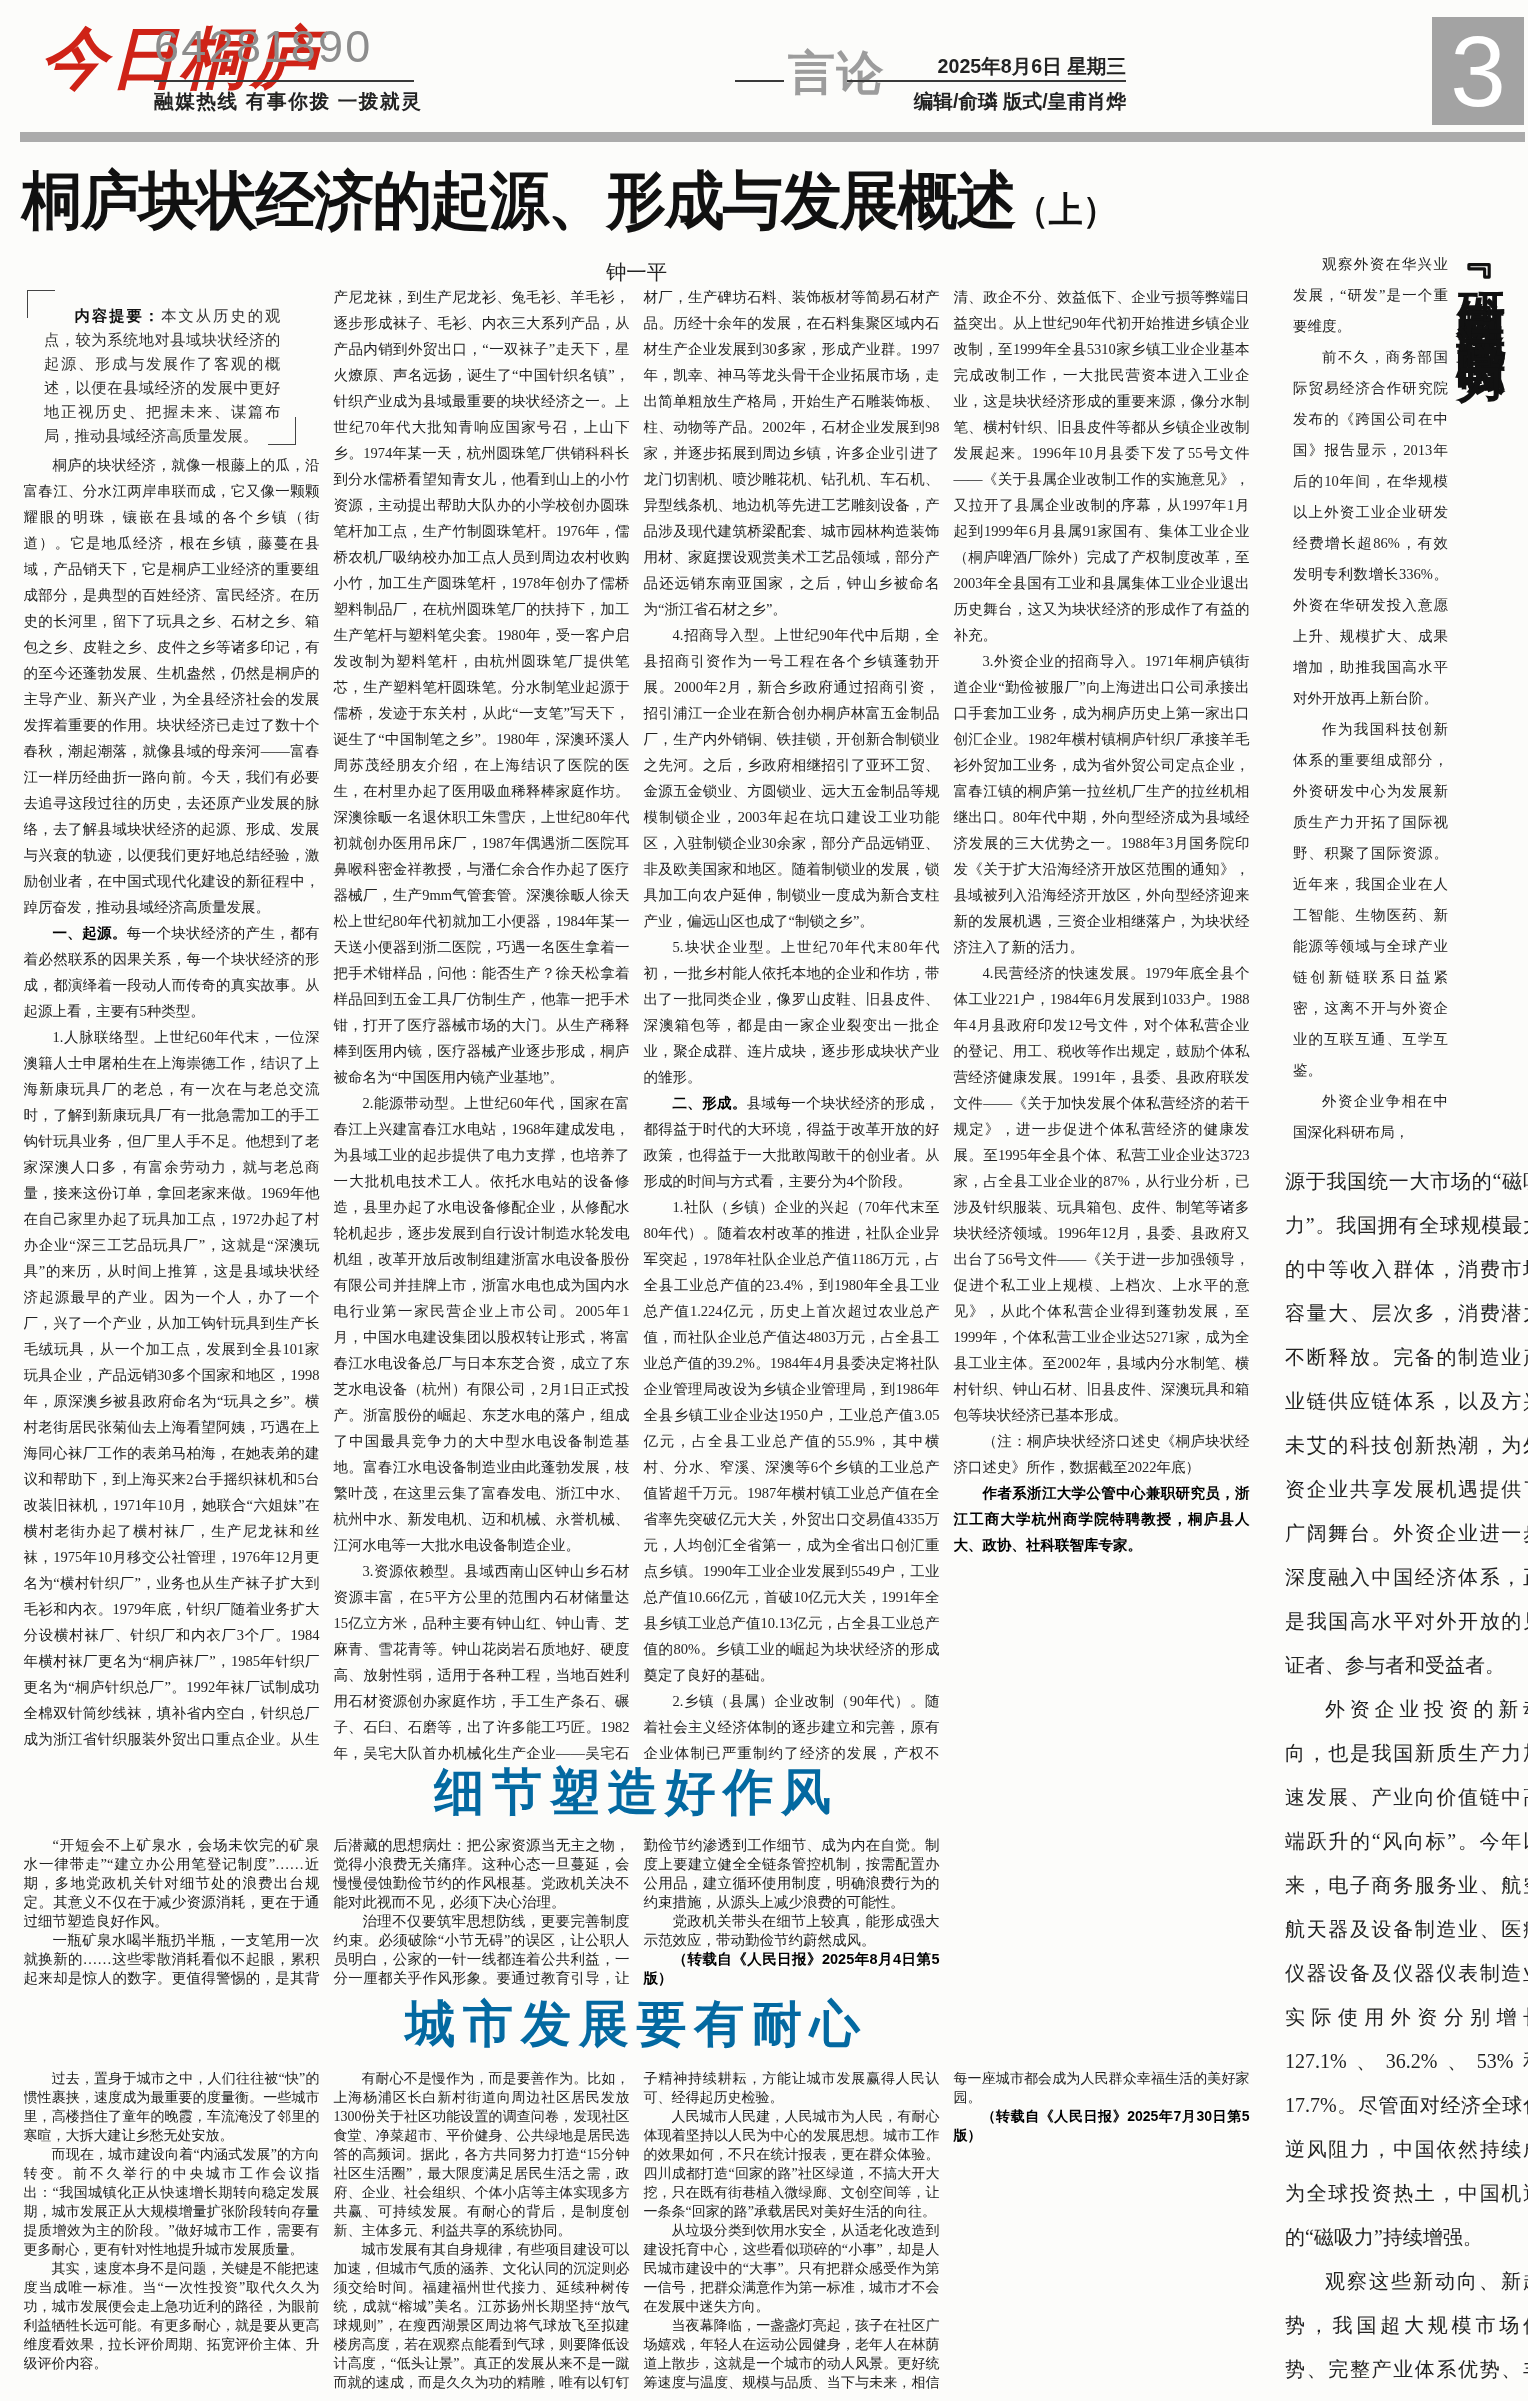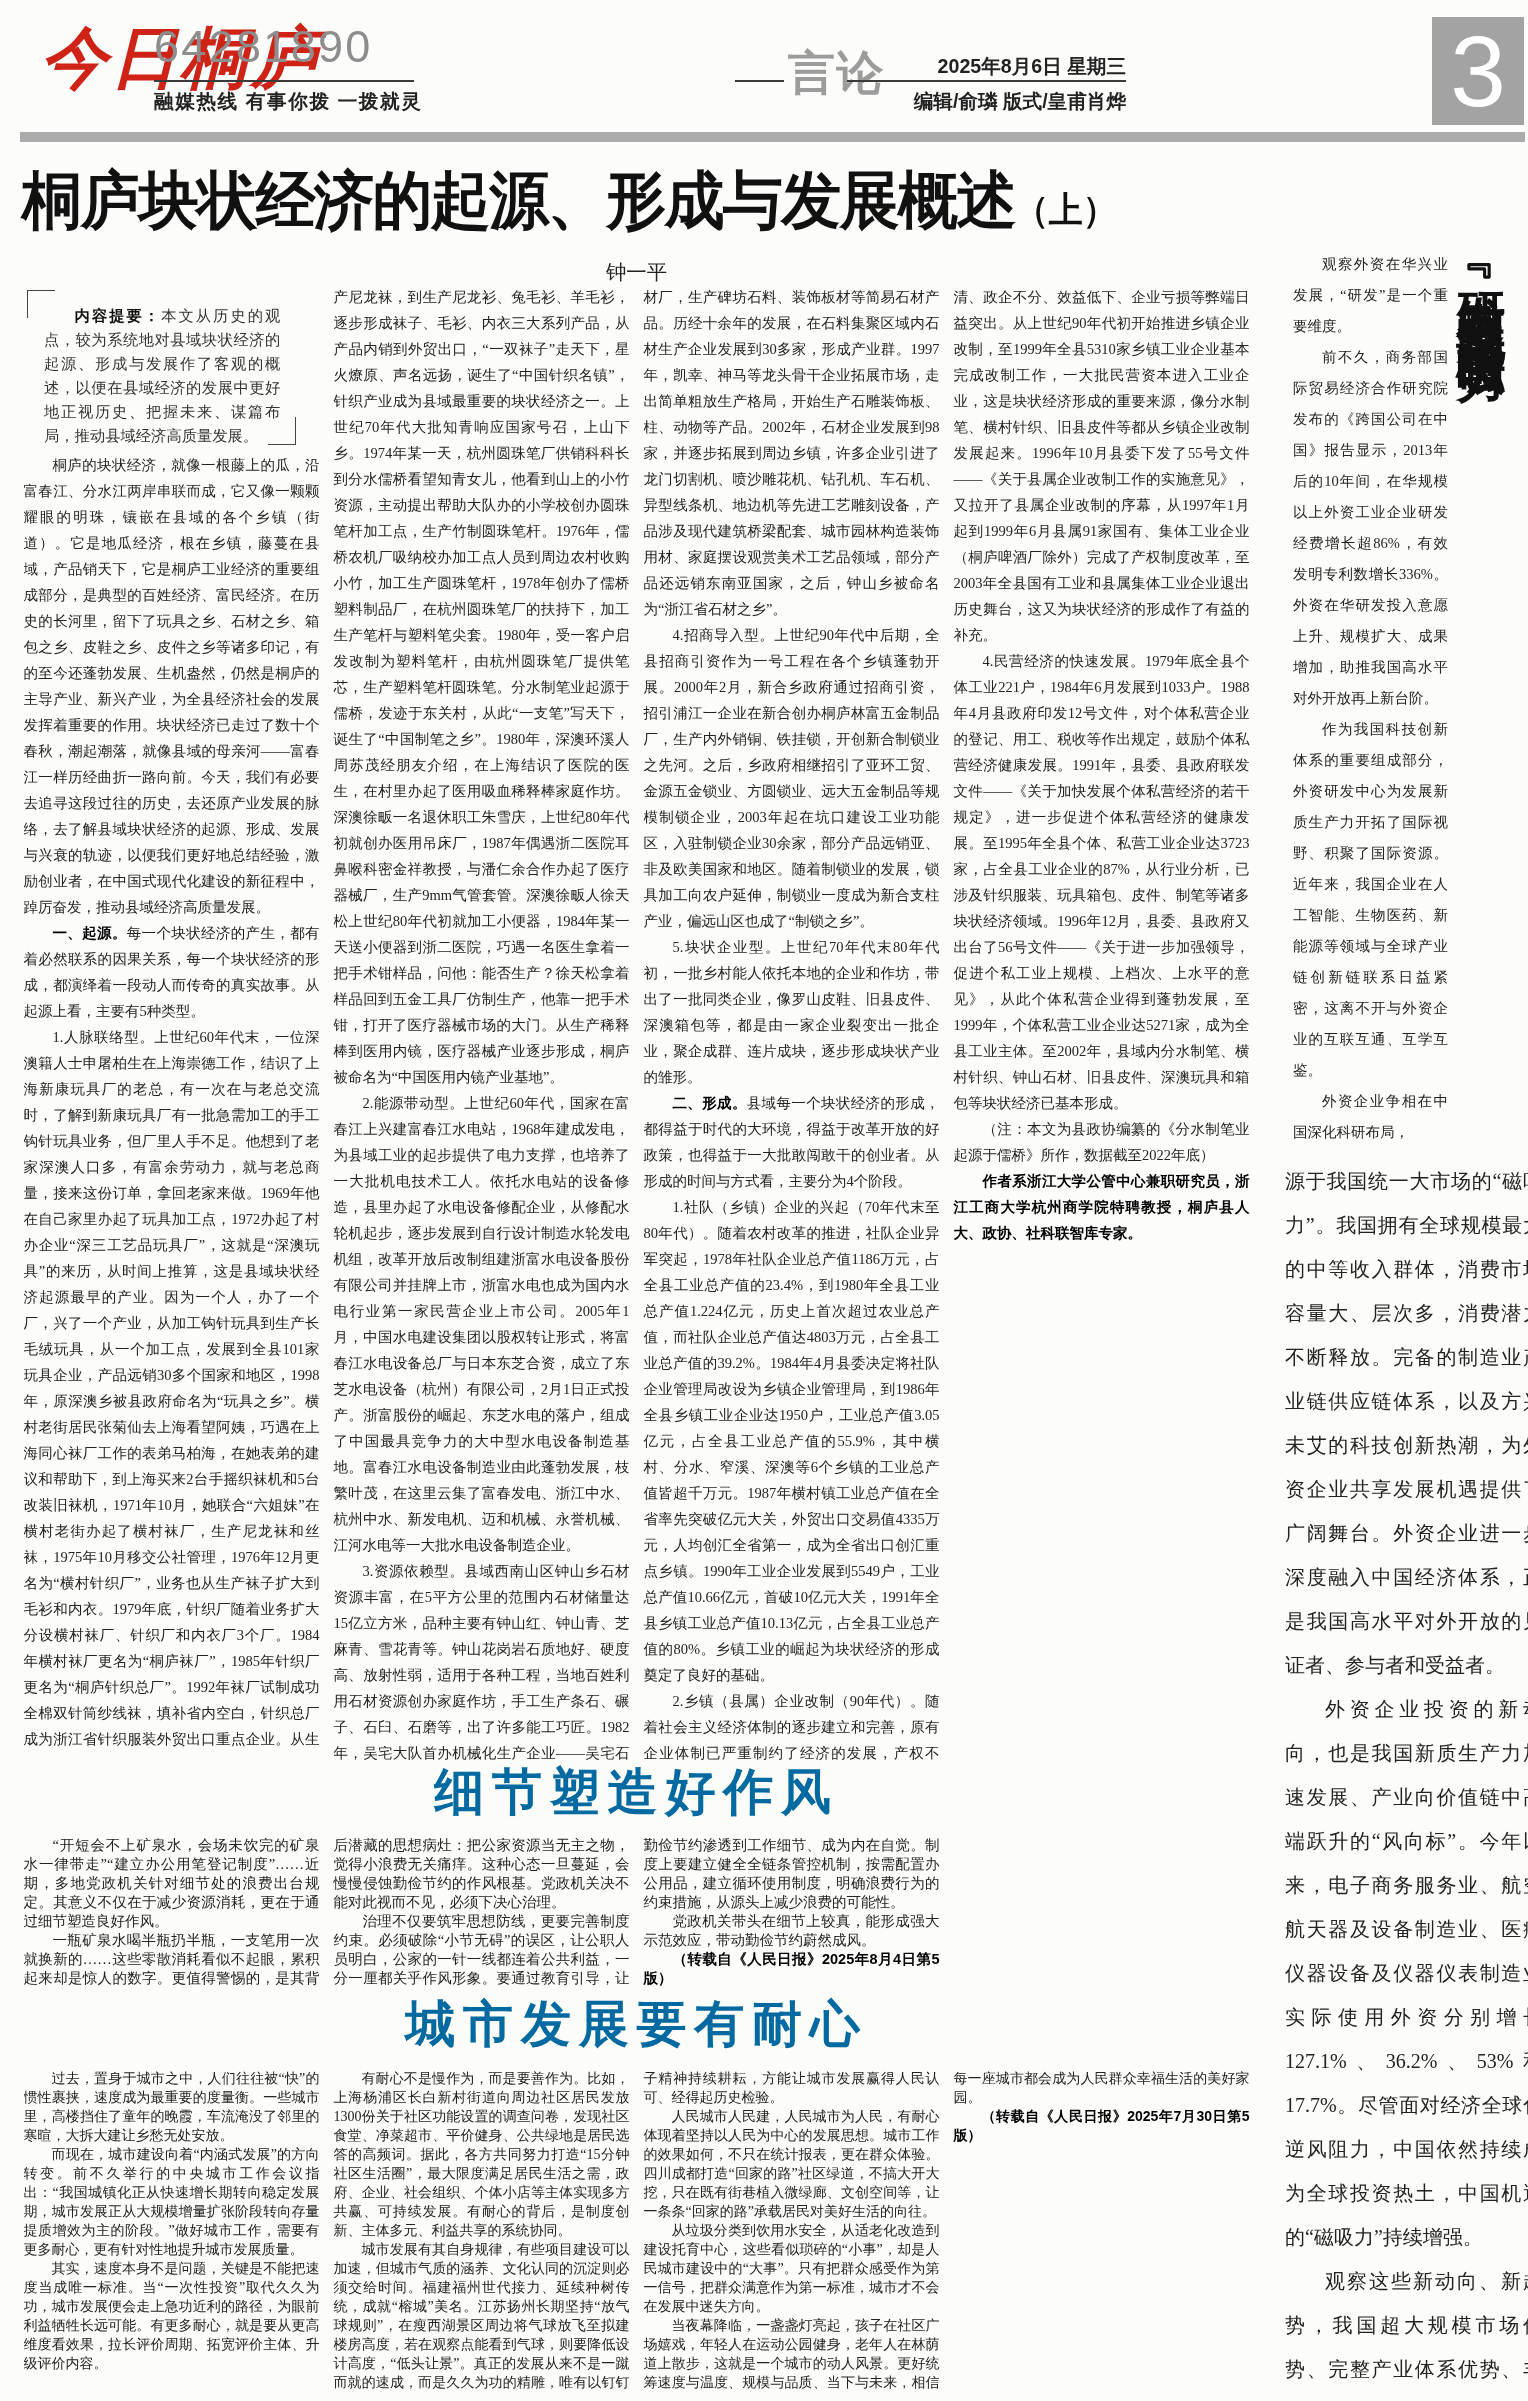--- a/index.html
+++ b/index.html
@@ -103,22 +103,23 @@
   <p class="para">桐庐的块状经济，就像一根藤上的瓜，沿富春江、分水江两岸串联而成，它又像一颗颗耀眼的明珠，镶嵌在县域的各个乡镇（街道）。它是地瓜经济，根在乡镇，藤蔓在县域，产品销天下，它是桐庐工业经济的重要组成部分，是典型的百姓经济、富民经济。在历史的长河里，留下了玩具之乡、石材之乡、箱包之乡、皮鞋之乡、皮件之乡等诸多印记，有的至今还蓬勃发展、生机盎然，仍然是桐庐的主导产业、新兴产业，为全县经济社会的发展发挥着重要的作用。块状经济已走过了数十个春秋，潮起潮落，就像县域的母亲河——富春江一样历经曲折一路向前。今天，我们有必要去追寻这段过往的历史，去还原产业发展的脉络，去了解县域块状经济的起源、形成、发展与兴衰的轨迹，以便我们更好地总结经验，激励创业者，在中国式现代化建设的新征程中，踔厉奋发，推动县域经济高质量发展。</p>
       <p class="para"><b class="lead strong">一、起源。</b>每一个块状经济的产生，都有着必然联系的因果关系，每一个块状经济的形成，都演绎着一段动人而传奇的真实故事。从起源上看，主要有5种类型。</p>
       <p class="para"><b class="lead">1.人脉联络型。</b>上世纪60年代末，一位深澳籍人士申屠柏生在上海崇德工作，结识了上海新康玩具厂的老总，有一次在与老总交流时，了解到新康玩具厂有一批急需加工的手工钩针玩具业务，但厂里人手不足。他想到了老家深澳人口多，有富余劳动力，就与老总商量，接来这份订单，拿回老家来做。1969年他在自己家里办起了玩具加工点，1972办起了村办企业“深三工艺品玩具厂”，这就是“深澳玩具”的来历，从时间上推算，这是县域块状经济起源最早的产业。因为一个人，办了一个厂，兴了一个产业，从加工钩针玩具到生产长毛绒玩具，从一个加工点，发展到全县101家玩具企业，产品远销30多个国家和地区，1998年，原深澳乡被县政府命名为“玩具之乡”。横村老街居民张菊仙去上海看望阿姨，巧遇在上海同心袜厂工作的表弟马柏海，在她表弟的建议和帮助下，到上海买来2台手摇织袜机和5台改装旧袜机，1971年10月，她联合“六姐妹”在横村老街办起了横村袜厂，生产尼龙袜和丝袜，1975年10月移交公社管理，1976年12月更名为“横村针织厂”，业务也从生产袜子扩大到毛衫和内衣。1979年底，针织厂随着业务扩大分设横村袜厂、针织厂和内衣厂3个厂。1984年横村袜厂更名为“桐庐袜厂”，1985年针织厂更名为“桐庐针织总厂”。1992年袜厂试制成功全棉双针筒纱线袜，填补省内空白，针织总厂成为浙江省针织服装外贸出口重点企业。从生产尼龙袜，到生产尼龙衫、兔毛衫、羊毛衫，逐步形成袜子、毛衫、内衣三大系列产品，从产品内销到外贸出口，“一双袜子”走天下，星火燎原、声名远扬，诞生了“中国针织名镇”，针织产业成为县域最重要的块状经济之一。上世纪70年代大批知青响应国家号召，上山下乡。1974年某一天，杭州圆珠笔厂供销科科长到分水儒桥看望知青女儿，他看到山上的小竹资源，主动提出帮助大队办的小学校创办圆珠笔杆加工点，生产竹制圆珠笔杆。1976年，儒桥农机厂吸纳校办加工点人员到周边农村收购小竹，加工生产圆珠笔杆，1978年创办了儒桥塑料制品厂，在杭州圆珠笔厂的扶持下，加工生产笔杆与塑料笔尖套。1980年，受一客户启发改制为塑料笔杆，由杭州圆珠笔厂提供笔芯，生产塑料笔杆圆珠笔。分水制笔业起源于儒桥，发迹于东关村，从此“一支笔”写天下，诞生了“中国制笔之乡”。1980年，深澳环溪人周苏茂经朋友介绍，在上海结识了医院的医生，在村里办起了医用吸血稀释棒家庭作坊。深澳徐畈一名退休职工朱雪庆，上世纪80年代初就创办医用吊床厂，1987年偶遇浙二医院耳鼻喉科密金祥教授，与潘仁余合作办起了医疗器械厂，生产9mm气管套管。深澳徐畈人徐天松上世纪80年代初就加工小便器，1984年某一天送小便器到浙二医院，巧遇一名医生拿着一把手术钳样品，问他：能否生产？徐天松拿着样品回到五金工具厂仿制生产，他靠一把手术钳，打开了医疗器械市场的大门。从生产稀释棒到医用内镜，医疗器械产业逐步形成，桐庐被命名为“中国医用内镜产业基地”。</p>
       <p class="para"><b class="lead">2.能源带动型。</b>上世纪60年代，国家在富春江上兴建富春江水电站，1968年建成发电，为县域工业的起步提供了电力支撑，也培养了一大批机电技术工人。依托水电站的设备修造，县里办起了水电设备修配企业，从修配水轮机起步，逐步发展到自行设计制造水轮发电机组，改革开放后改制组建浙富水电设备股份有限公司并挂牌上市，浙富水电也成为国内水电行业第一家民营企业上市公司。2005年1月，中国水电建设集团以股权转让形式，将富春江水电设备总厂与日本东芝合资，成立了东芝水电设备（杭州）有限公司，2月1日正式投产。浙富股份的崛起、东芝水电的落户，组成了中国最具竞争力的大中型水电设备制造基地。富春江水电设备制造业由此蓬勃发展，枝繁叶茂，在这里云集了富春发电、浙江中水、杭州中水、新发电机、迈和机械、永誉机械、江河水电等一大批水电设备制造企业。</p>
       <p class="para"><b class="lead">3.资源依赖型。</b>县域西南山区钟山乡石材资源丰富，在5平方公里的范围内石材储量达15亿立方米，品种主要有钟山红、钟山青、芝麻青、雪花青等。钟山花岗岩石质地好、硬度高、放射性弱，适用于各种工程，当地百姓利用石材资源创办家庭作坊，手工生产条石、碾子、石臼、石磨等，出了许多能工巧匠。1982年，吴宅大队首办机械化生产企业——吴宅石材厂，生产碑坊石料、装饰板材等简易石材产品。历经十余年的发展，在石料集聚区域内石材生产企业发展到30多家，形成产业群。1997年，凯幸、神马等龙头骨干企业拓展市场，走出简单粗放生产格局，开始生产石雕装饰板、柱、动物等产品。2002年，石材企业发展到98家，并逐步拓展到周边乡镇，许多企业引进了龙门切割机、喷沙雕花机、钻孔机、车石机、异型线条机、地边机等先进工艺雕刻设备，产品涉及现代建筑桥梁配套、城市园林构造装饰用材、家庭摆设观赏美术工艺品领域，部分产品还远销东南亚国家，之后，钟山乡被命名为“浙江省石材之乡”。</p>
       <p class="para"><b class="lead">4.招商导入型。</b>上世纪90年代中后期，全县招商引资作为一号工程在各个乡镇蓬勃开展。2000年2月，新合乡政府通过招商引资，招引浦江一企业在新合创办桐庐林富五金制品厂，生产内外销铜、铁挂锁，开创新合制锁业之先河。之后，乡政府相继招引了亚环工贸、金源五金锁业、方圆锁业、远大五金制品等规模制锁企业，2003年起在坑口建设工业功能区，入驻制锁企业30余家，部分产品远销亚、非及欧美国家和地区。随着制锁业的发展，锁具加工向农户延伸，制锁业一度成为新合支柱产业，偏远山区也成了“制锁之乡”。</p>
       <p class="para"><b class="lead">5.块状企业型。</b>上世纪70年代末80年代初，一批乡村能人依托本地的企业和作坊，带出了一批同类企业，像罗山皮鞋、旧县皮件、深澳箱包等，都是由一家企业裂变出一批企业，聚企成群、连片成块，逐步形成块状产业的雏形。</p>
       <p class="para"><b class="lead strong">二、形成。</b>县域每一个块状经济的形成，都得益于时代的大环境，得益于改革开放的好政策，也得益于一大批敢闯敢干的创业者。从形成的时间与方式看，主要分为4个阶段。</p>
       <p class="para"><b class="lead">1.社队（乡镇）企业的兴起（70年代末至80年代）。</b>随着农村改革的推进，社队企业异军突起，1978年社队企业总产值1186万元，占全县工业总产值的23.4%，到1980年全县工业总产值1.224亿元，历史上首次超过农业总产值，而社队企业总产值达4803万元，占全县工业总产值的39.2%。1984年4月县委决定将社队企业管理局改设为乡镇企业管理局，到1986年全县乡镇工业企业达1950户，工业总产值3.05亿元，占全县工业总产值的55.9%，其中横村、分水、窄溪、深澳等6个乡镇的工业总产值皆超千万元。1987年横村镇工业总产值在全省率先突破亿元大关，外贸出口交易值4335万元，人均创汇全省第一，成为全省出口创汇重点乡镇。1990年工业企业发展到5549户，工业总产值10.66亿元，首破10亿元大关，1991年全县乡镇工业总产值10.13亿元，占全县工业总产值的80%。乡镇工业的崛起为块状经济的形成奠定了良好的基础。</p>
       <p class="para"><b class="lead">2.乡镇（县属）企业改制（90年代）。</b>随着社会主义经济体制的逐步建立和完善，原有企业体制已严重制约了经济的发展，产权不清、政企不分、效益低下、企业亏损等弊端日益突出。从上世纪90年代初开始推进乡镇企业改制，至1999年全县5310家乡镇工业企业基本完成改制工作，一大批民营资本进入工业企业，这是块状经济形成的重要来源，像分水制笔、横村针织、旧县皮件等都从乡镇企业改制发展起来。1996年10月县委下发了55号文件——《关于县属企业改制工作的实施意见》，又拉开了县属企业改制的序幕，从1997年1月起到1999年6月县属91家国有、集体工业企业（桐庐啤酒厂除外）完成了产权制度改革，至2003年全县国有工业和县属集体工业企业退出历史舞台，这又为块状经济的形成作了有益的补充。</p>
+      <p class="para"><b class="lead">3.外资企业的招商导入。</b>1971年桐庐镇街道企业“勤俭被服厂”向上海进出口公司承接出口手套加工业务，成为桐庐历史上第一家出口创汇企业。1982年横村镇桐庐针织厂承接羊毛衫外贸加工业务，成为省外贸公司定点企业，富春江镇的桐庐第一拉丝机厂生产的拉丝机相继出口。80年代中期，外向型经济成为县域经济发展的三大优势之一。1988年3月国务院印发《关于扩大沿海经济开放区范围的通知》，县域被列入沿海经济开放区，外向型经济迎来新的发展机遇，三资企业相继落户，为块状经济注入了新的活力。</p>
       <p class="para"><b class="lead">4.民营经济的快速发展。</b>1979年底全县个体工业221户，1984年6月发展到1033户。1988年4月县政府印发12号文件，对个体私营企业的登记、用工、税收等作出规定，鼓励个体私营经济健康发展。1991年，县委、县政府联发文件——《关于加快发展个体私营经济的若干规定》，进一步促进个体私营经济的健康发展。至1995年全县个体、私营工业企业达3723家，占全县工业企业的87%，从行业分析，已涉及针织服装、玩具箱包、皮件、制笔等诸多块状经济领域。1996年12月，县委、县政府又出台了56号文件——《关于进一步加强领导，促进个私工业上规模、上档次、上水平的意见》，从此个体私营企业得到蓬勃发展，至1999年，个体私营工业企业达5271家，成为全县工业主体。至2002年，县域内分水制笔、横村针织、钟山石材、旧县皮件、深澳玩具和箱包等块状经济已基本形成。</p>
-      <p class="para">（注：本文为县政协编纂的《分水制笔业起源于儒桥》所作，数据截至2022年底）</p>
+      <p class="para">（注：桐庐块状经济口述史《桐庐块状经济口述史》所作，数据截至2022年底）</p>
       <p class="para bold">作者系浙江大学公管中心兼职研究员，浙江工商大学杭州商学院特聘教授，桐庐县人大、政协、社科联智库专家。</p>
     </div>
 
   <div class="sub-headline" id="headline-detail">细节塑造好作风</div>
   <div class="detail-cols">
       <p class="para">“开短会不上矿泉水，会场未饮完的矿泉水一律带走”“建立办公用笔登记制度”……近期，多地党政机关针对细节处的浪费出台规定。其意义不仅在于减少资源消耗，更在于通过细节塑造良好作风。</p>
       <p class="para">一瓶矿泉水喝半瓶扔半瓶，一支笔用一次就换新的……这些零散消耗看似不起眼，累积起来却是惊人的数字。更值得警惕的，是其背后潜藏的思想病灶：把公家资源当无主之物，觉得小浪费无关痛痒。这种心态一旦蔓延，会慢慢侵蚀勤俭节约的作风根基。党政机关决不能对此视而不见，必须下决心治理。</p>
       <p class="para">治理不仅要筑牢思想防线，更要完善制度约束。必须破除“小节无碍”的误区，让公职人员明白，公家的一针一线都连着公共利益，一分一厘都关乎作风形象。要通过教育引导，让勤俭节约渗透到工作细节、成为内在自觉。制度上要建立健全全链条管控机制，按需配置办公用品，建立循环使用制度，明确浪费行为的约束措施，从源头上减少浪费的可能性。</p>
       <p class="para">党政机关带头在细节上较真，能形成强大示范效应，带动勤俭节约蔚然成风。</p>
       <p class="para bold">（转载自《人民日报》2025年8月4日第5版）</p>

